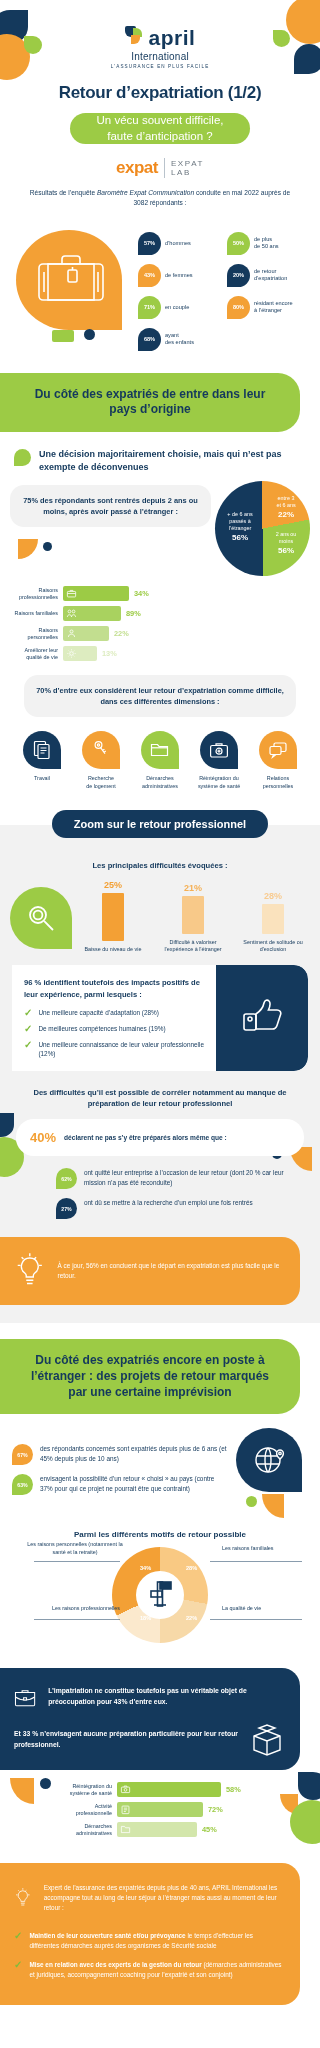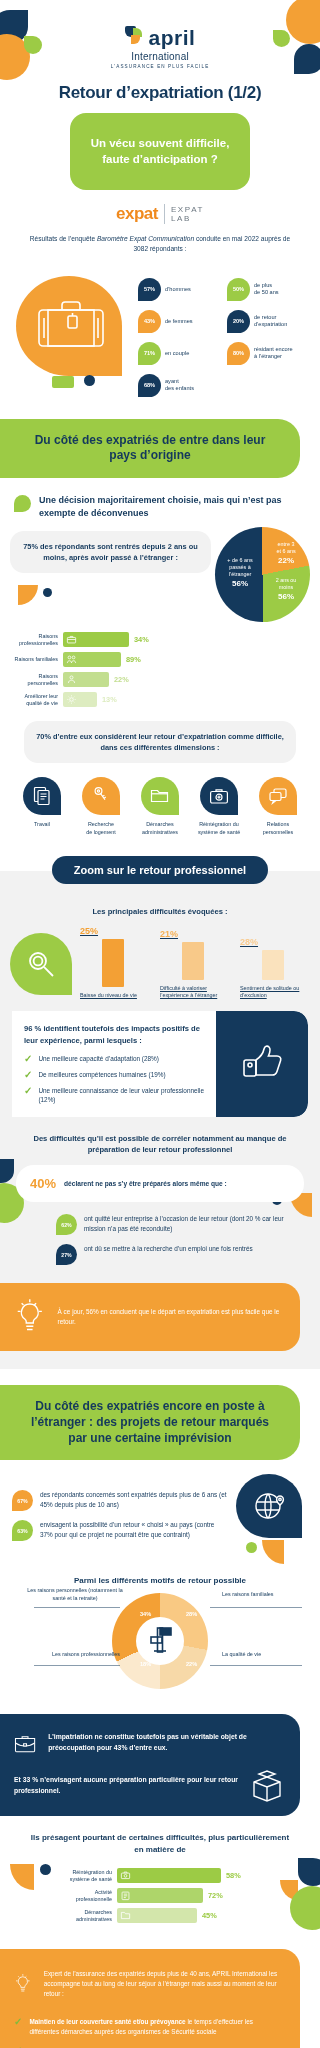--- a/index.html
+++ b/index.html
@@ -31,22 +31,22 @@
   .logo-mark .lm1{position:absolute;left:0;top:0;width:11px;height:11px;background:#14395c;border-radius:2px 2px 0 6px;}
   .logo-mark .lm2{position:absolute;left:8px;top:2px;width:9px;height:9px;background:#9ccb45;border-radius:0 6px 0 0;}
   .logo-mark .lm3{position:absolute;left:6px;top:9px;width:9px;height:9px;background:#f3a035;border-radius:0 0 6px 0;}
   .logo-word{font-size:21px;font-weight:700;letter-spacing:.5px;color:#14395c;}
   .logo-sub{font-size:10px;color:#14395c;letter-spacing:.2px;}
   .logo-tag{font-size:4.6px;color:#14395c;letter-spacing:1.1px;margin-top:1px;}
 
   .main-title{font-size:17px;font-weight:700;color:#14395c;margin-top:14px;letter-spacing:-.3px;}
   .subtitle-pill{
     display:inline-block;background:#9ccb45;color:#ffffff;
-    border-radius:16px;padding:23px 20px;margin-top:10px;
-    font-size:11.5px;line-height:1.35;font-weight:700;max-width:180px;
+    border-radius:16px;padding:0 20px;margin-top:10px;
+    font-size:11.5px;line-height:1.35;font-weight:400;max-width:180px;
   }
 
   .expat-logo{margin-top:14px;display:flex;justify-content:center;align-items:center;gap:6px;}
   .expat-word{font-size:17px;font-weight:700;color:#f08a1e;letter-spacing:-.5px;}
   .expat-div{width:1px;height:20px;background:#b9c3cc;}
   .expat-lab{font-size:8px;line-height:1.15;color:#6c7780;letter-spacing:1.6px;text-align:left;}
 
   .survey-note{font-size:6.6px;line-height:1.5;color:#14395c;margin-top:10px;padding:0 26px;text-align:center;}
   .survey-note i{font-style:italic;}
 
@@ -111,21 +111,21 @@
   .hbar-val{font-size:7.4px;font-weight:700;}
 
   
   .iconrow{display:flex;justify-content:center;gap:5px;padding:14px 8px 4px;position:relative;z-index:2;}
   .iconcell{width:54px;text-align:center;}
   .iconblob{width:38px;height:38px;margin:0 auto;display:flex;align-items:center;justify-content:center;border-radius:50% 50% 0 50%;}
   .iconcaption{font-size:5.4px;line-height:1.35;margin-top:6px;color:#14395c;}
 
   
   .vbars{display:flex;align-items:flex-end;justify-content:center;gap:14px;padding-top:6px;}
-  .vbar-cell{width:66px;text-align:left;text-decoration:underline;}
+  .vbar-cell{width:66px;text-align:center;}
   .vbar-val{font-size:9px;font-weight:700;color:#f3a035;margin-bottom:3px;}
   .vbar{margin:0 auto;width:22px;border-radius:1px;}
   .vbar-cap{font-size:5.4px;line-height:1.35;margin-top:5px;color:#14395c;}
 
   
   .poscard{display:flex;background:#ffffff;border-radius:0 14px 14px 0;overflow:hidden;margin:0 12px;box-shadow:0 0 0 0 transparent;justify-content:center;}
   .poscard-left{flex:1;padding:12px 10px 12px 12px;}
   .poscard-title{font-size:7.6px;font-weight:700;line-height:1.5;margin-bottom:8px;}
   .poslist{display:flex;flex-direction:column;gap:6px;}
   .posrow{display:flex;gap:6px;align-items:flex-start;}
@@ -589,21 +589,20 @@
         <span class="navytxt" style="flex:1">Et 33 % n’envisagent aucune préparation particulière pour leur retour professionnel.</span>
         <svg width="34" height="32" viewBox="0 0 34 32" fill="none" stroke="#ffffff" stroke-width="1.4">
           <path d="M4 12v14l13 5 13-5V12L17 7z"></path>
           <path d="M4 12l13 5 13-5M17 17v14"></path>
           <path d="M9 4l8 3 8-3-8-3z"></path>
         </svg>
       </div>
     </div>
   </div>
 
-  <div style="text-align:center;font-size:8px;font-weight:700;line-height:1.5;padding:16px 28px 0;">Ils présagent pourtant de certaines difficultés, plus particulièrement en matière de</div>
 
   <div style="position:relative;padding:12px 10px 6px 10px;">
     <div class="blob quarter-bl" style="left:10px;top:8px;width:24px;height:26px;background:#f3a035;"></div>
     <div class="blob circle" style="left:40px;top:8px;width:11px;height:11px;background:#14395c;"></div>
     <div class="blob petal-bl" style="right:-8px;top:2px;width:30px;height:28px;background:#14395c;"></div>
     <div class="blob quarter-bl" style="right:22px;top:24px;width:18px;height:20px;background:#f3a035;"></div>
     <div class="blob circle" style="right:-14px;top:30px;width:44px;height:44px;background:#9ccb45;"></div>
 
     <div class="hbars" style="position:relative;z-index:2;padding-left:54px;">
       <div class="hbar-row">

